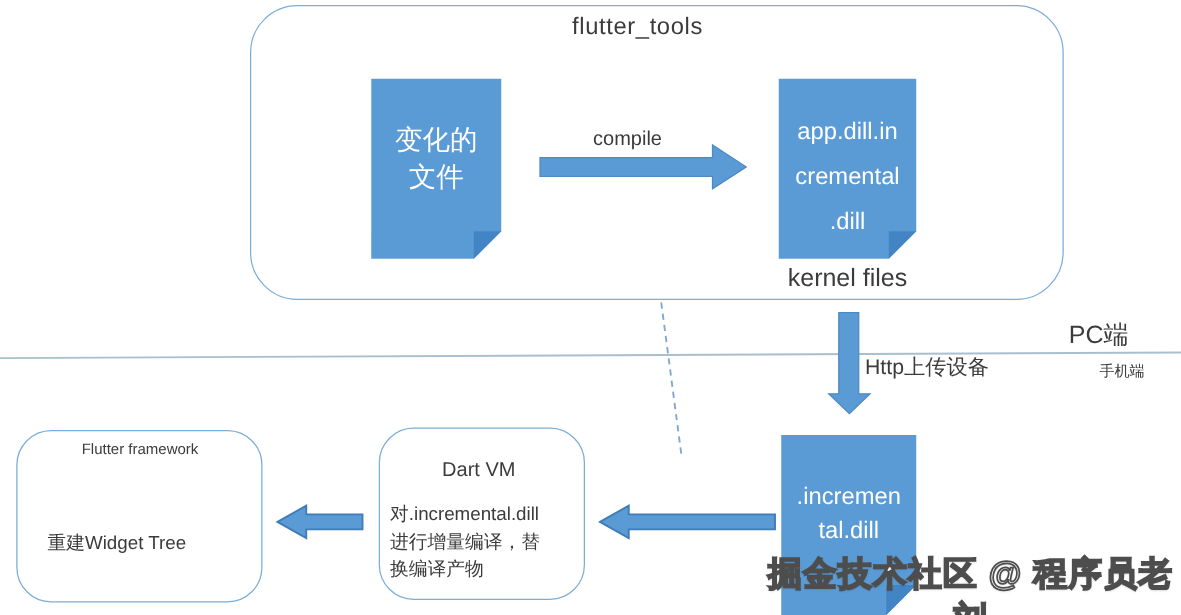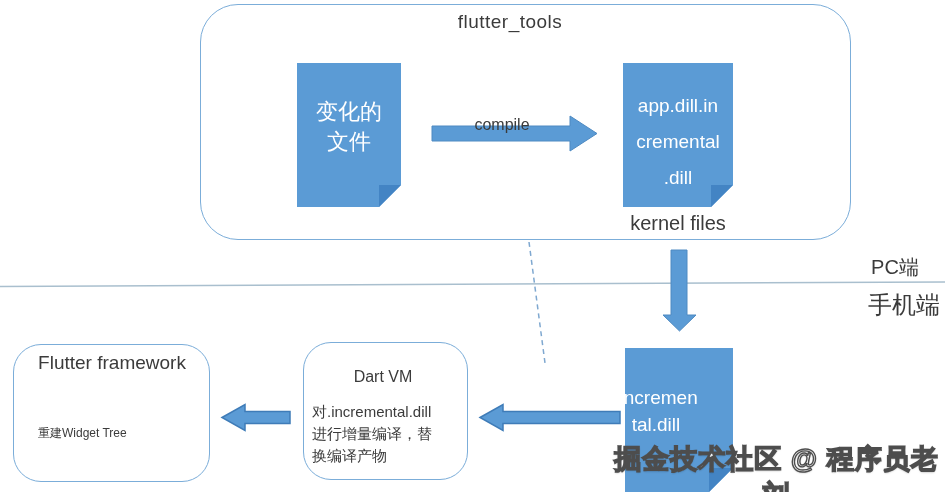--- a/index.html
+++ b/index.html
@@ -17,37 +17,37 @@
   .tools-box{
     left:200px;top:4px;width:651px;height:236px;
     border:1.6px solid #7badd9;border-radius:38px;background:transparent;
     box-sizing:border-box;
   }
   .tools-title{left:410px;top:11px;width:200px;font-size:19px;letter-spacing:0.5px;}
   
   .doc-text{color:#ffffff;}
   .doc1-text{left:297px;top:97px;width:104px;font-size:22px;line-height:30px;}
   .doc2-text{left:623px;top:88px;width:110px;font-size:19px;line-height:36px;}
-  .doc3-text{left:602px;top:384px;width:108px;font-size:19px;line-height:27px;}
+  .doc3-text{left:625px;top:384px;width:108px;font-size:19px;line-height:27px;}
   .caption{font-size:20px;}
   .dart-caption{left:297px;top:212px;width:104px;}
   .kernel-caption{left:613px;top:212px;width:130px;}
-  .compile-label{left:442px;top:116px;width:120px;font-size:16px;}
-  .pc-label{left:855px;top:254px;width:80px;font-size:20px;text-align:center;}
-  .mobile-label{left:855px;top:289px;width:85px;font-size:24px;text-align:right;}
+  .compile-label{left:442px;top:103px;width:120px;font-size:16px;}
+  .pc-label{left:855px;top:254px;width:80px;font-size:20px;text-align:left;}
+  .mobile-label{left:855px;top:289px;width:85px;font-size:12px;text-align:center;}
   .upload-label{left:692px;top:282px;width:110px;font-size:17px;}
   .rpc-label{left:496px;top:368px;width:100px;font-size:16px;line-height:24px;}
   
   .round-box{
     border:1.6px solid #7badd9;border-radius:28px;background:transparent;
     box-sizing:border-box;
   }
   .framework-box{left:13px;top:344px;width:197px;height:138px;}
-  .framework-title{left:22px;top:352px;width:180px;font-size:19px;}
-  .framework-body{left:38px;top:425px;width:160px;font-size:12px;}
+  .framework-title{left:22px;top:352px;width:180px;font-size:12px;}
+  .framework-body{left:38px;top:425px;width:160px;font-size:15px;}
   .vm-box{left:303px;top:342px;width:165px;height:138px;}
   .vm-title{left:303px;top:368px;width:160px;font-size:16px;}
   .vm-body{left:312px;top:401px;width:152px;font-size:15px;line-height:22px;}
   
   .watermark{
     left:608px;top:441px;width:337px;
     font-size:27px;font-weight:bold;text-align:center;letter-spacing:1px;
     color:rgba(255,255,255,0.92);
     -webkit-text-stroke:1.4px #4d4d4d;
     text-shadow:0 1px 2px rgba(0,0,0,0.25);
@@ -94,20 +94,21 @@
   <div class="abs doc-text doc1-text pre center">变化的
 文件</div>
   <div class="abs compile-label center">compile</div>
   <div class="abs doc-text doc2-text pre center">app.dill.in
 cremental
 .dill</div>
   <div class="abs caption kernel-caption center">kernel files</div>
 
   <div class="abs pc-label">PC端</div>
   <div class="abs mobile-label">手机端</div>
+  <div class="abs upload-label">Http上传设备</div>
 
   <div class="abs doc-text doc3-text pre center">.incremen
 tal.dill</div>
 
   <div class="abs round-box vm-box"></div>
   <div class="abs vm-title center">Dart VM</div>
   <div class="abs vm-body pre">对.incremental.dill
 进行增量编译，替
 换编译产物</div>
 

